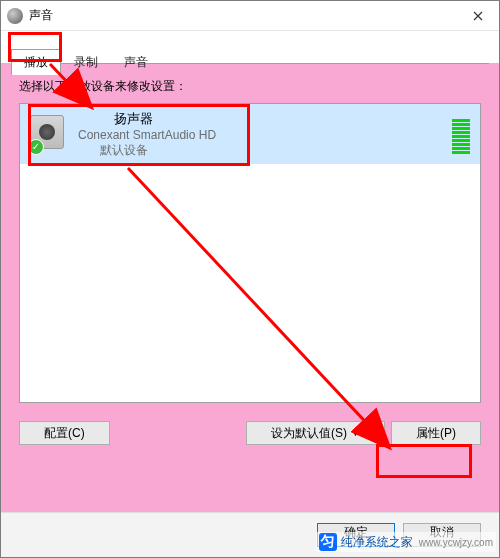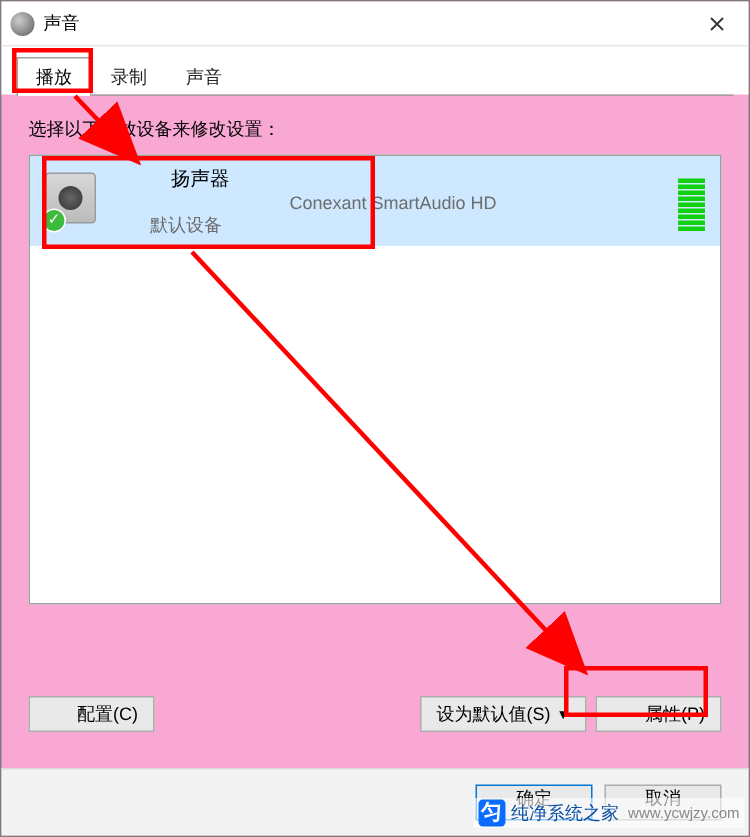--- a/index.html
+++ b/index.html
@@ -7,46 +7,46 @@
   .window { width: 500px; height: 558px; border: 1px solid #7c7c7c; background: #f9a8d4; display: flex; flex-direction: column; }
 
   
   .titlebar { height: 30px; background: #fff; display: flex; align-items: center; padding: 0 6px; border-bottom: 1px solid #e5e5e5; }
   .titlebar .app-icon { width: 16px; height: 16px; border-radius: 50%; background: radial-gradient(circle at 35% 35%, #ccc 0%, #888 60%, #555 100%); margin-right: 6px; }
   .titlebar .title { flex: 1 1 auto; font-size: 12px; }
   .titlebar .close { width: 30px; height: 30px; display: flex; align-items: center; justify-content: center; color: #333; font-size: 14px; }
 
   
   .tabs { display: flex; align-items: flex-end; padding: 6px 10px 0 10px; background: #fff; }
-  .tab { padding: 4px 12px; border: 1px solid transparent; border-bottom: none; position: relative; top: 1px; }
+  .tab { padding: 4px 12px; border: 1px solid transparent; border-bottom: none; position: relative; top: 12px; }
   .tab.active { border-color: #a0a0a0; background: #fff; }
   .tab.inactive { color: #222; }
   .tabs-border { border-bottom: 1px solid #a0a0a0; margin: 0 10px; }
 
   
   .content { padding: 14px 18px 8px 18px; flex: 1 1 auto; display: flex; flex-direction: column; }
   .instruction { margin-bottom: 8px; }
 
   .device-panel { border: 1px solid #a0a0a0; height: 300px; background: #fff; overflow: hidden; }
 
   .device-row { display: flex; align-items: center; padding: 8px 10px; background: #cde8ff; height: 60px; position: relative; }
   .device-icon-wrap { position: relative; width: 38px; height: 38px; margin-right: 10px; flex: 0 0 auto; }
   .device-icon { width: 34px; height: 34px; background: linear-gradient(180deg,#d7d7d7 0%,#bcbcbc 100%); border: 1px solid #999; border-radius: 3px; display: flex; align-items: center; justify-content: center; }
   .device-icon .grille { width: 16px; height: 16px; border-radius: 50%; background: radial-gradient(circle,#666 0%,#333 100%); }
   .device-status { position: absolute; bottom: -2px; left: -2px; width: 16px; height: 16px; border-radius: 50%; background: #3dbb3d; border: 1px solid #fff; display: flex; align-items: center; justify-content: center; color: #fff; font-size: 10px; line-height: 1; }
   .device-text { flex: 1 1 auto; }
   .device-name { font-size: 13px; color: #000; margin-left: 36px; }
-  .device-driver { font-size: 12px; color: #6d6d6d; text-align: center; }
+  .device-driver { font-size: 12px; color: #6d6d6d; }
   .device-default { font-size: 12px; color: #6d6d6d; padding-left: 22px; }
   .level-meter { width: 18px; height: 40px; display: flex; flex-direction: column-reverse; gap: 1px; margin-left: 6px; }
   .level-meter div { height: 3px; background: #13d013; }
 
   
   .device-buttons { display: flex; justify-content: flex-end; gap: 6px; margin-top: 18px; }
-  .btn { min-width: 84px; height: 24px; border: 1px solid #adadad; background: #e9e9e9; font-size: 12px; display: inline-flex; align-items: center; justify-content: flex-end; padding: 0 10px; margin-top: 43px; }
+  .btn { min-width: 84px; height: 24px; border: 1px solid #adadad; background: #e9e9e9; font-size: 12px; display: inline-flex; align-items: center; justify-content: flex-start; padding: 0 24px; }
   .btn.wide { min-width: 110px; }
   .btn .caret { margin-left: 4px; font-size: 9px; }
 
   
   .dialog-buttons { border-top: 1px solid #ddd; padding: 10px 18px; display: flex; justify-content: flex-end; gap: 8px; background: #f3f3f3; }
   .dialog-btn { min-width: 78px; height: 24px; border: 1px solid #adadad; background: #e9e9e9; font-size: 12px; display: inline-flex; align-items: flex-start; justify-content: center; }
   .dialog-btn.primary { border: 1px solid #0078d7; }
 
   
   .highlight { position: absolute; border: 3px solid #ff0000; pointer-events: none; }

